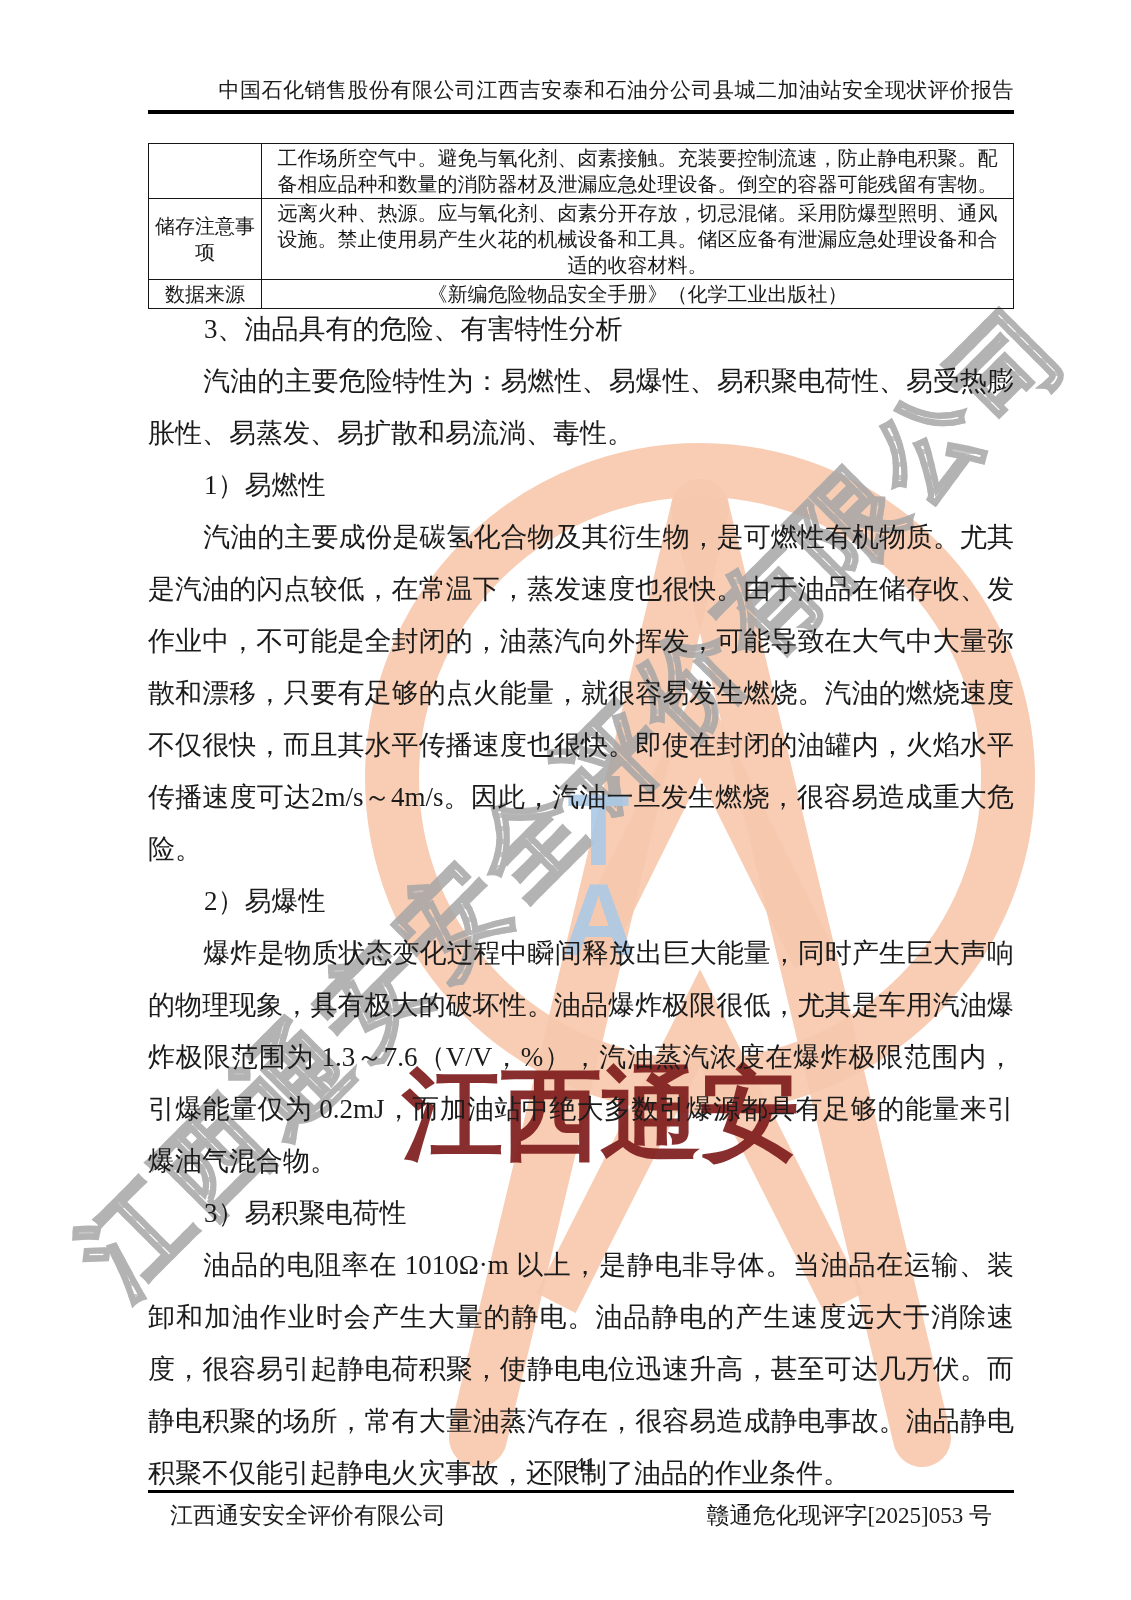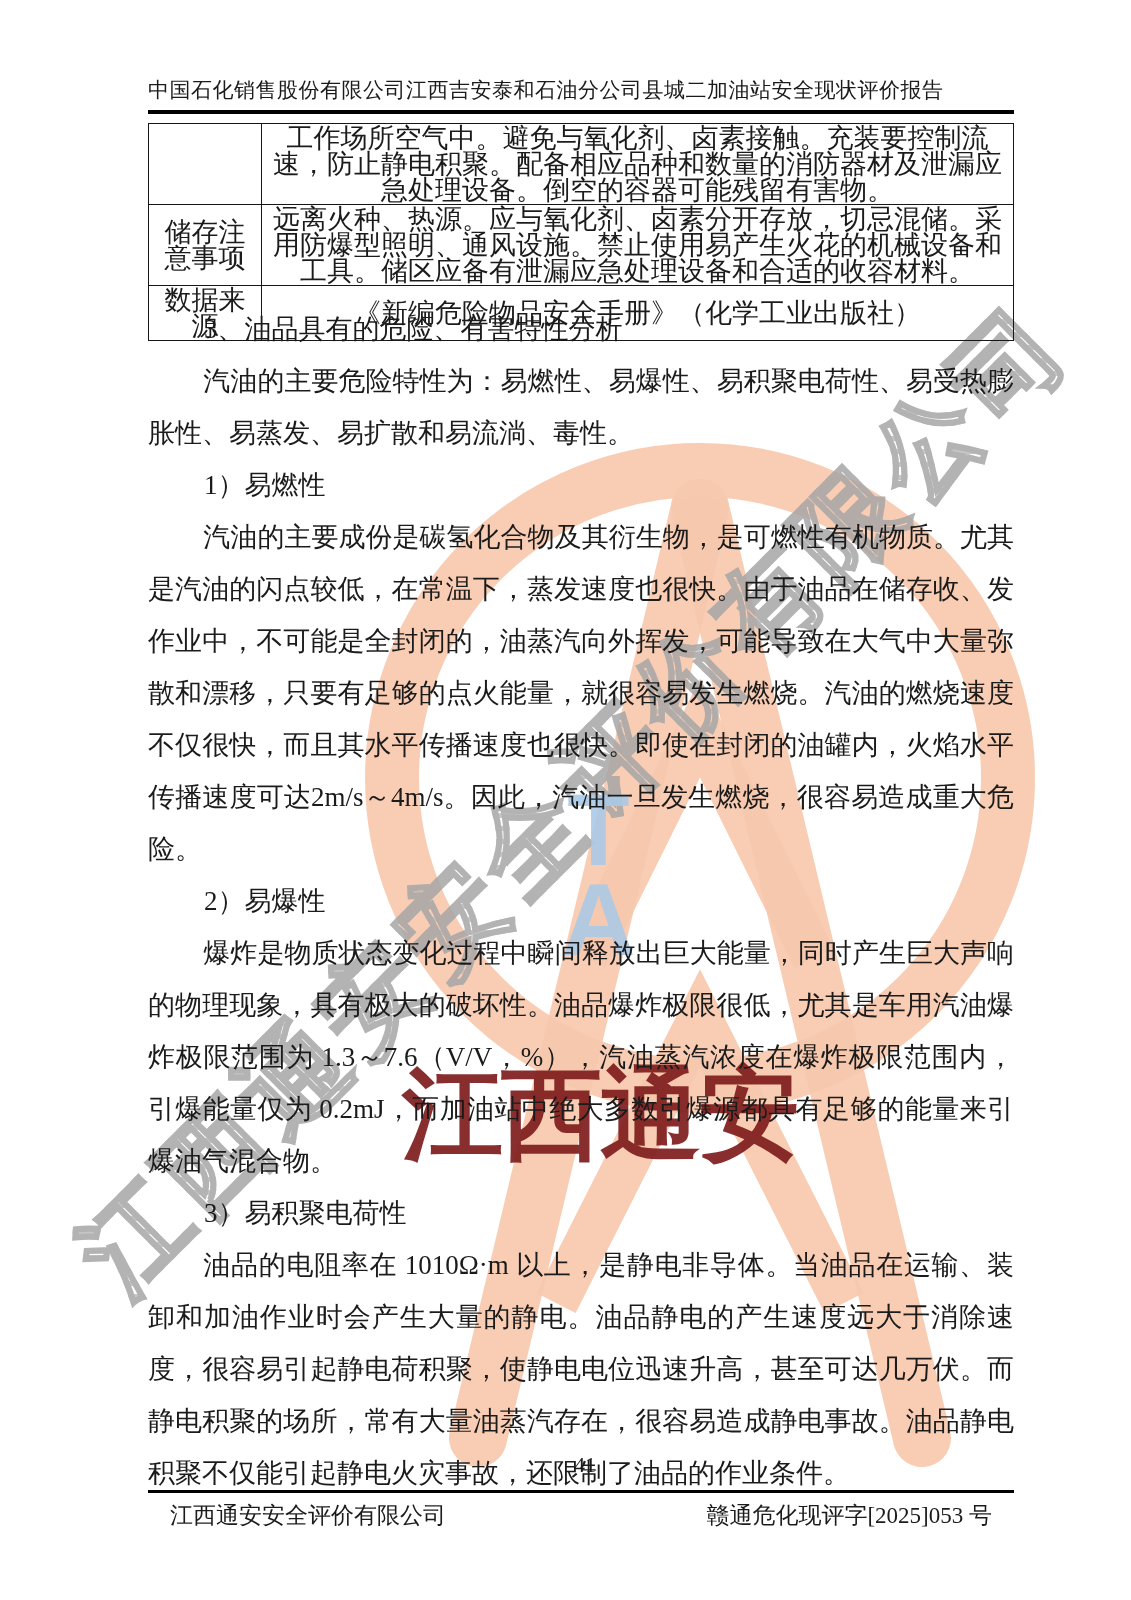--- a/index.html
+++ b/index.html
@@ -36,27 +36,27 @@
   .wm-red{
     position:absolute;left:402px;top:1048px;
     font-family:"Liberation Sans","DejaVu Sans",sans-serif;
     font-weight:bold;font-size:101px;letter-spacing:-2px;
     color:#7f1d1d;opacity:.92;white-space:nowrap;
   }
   
   .content{position:absolute;inset:0;z-index:1;}
   .header-title{
     position:absolute;top:76px;left:148px;width:866px;
-    text-align:left;font-size:21px;letter-spacing:.5px;
+    text-align:right;font-size:21px;letter-spacing:.5px;
   }
   .header-rule{position:absolute;top:110px;left:148px;width:866px;height:4px;background:#000;}
   .doc-table{
-    position:absolute;top:123px;left:148px;width:866px;
+    position:absolute;top:143px;left:148px;width:866px;
     border-collapse:collapse;table-layout:fixed;
-    font-size:27px;
+    font-size:20px;
   }
   .doc-table td{
     border:1.6px solid #161616;
     padding:1px 6px;line-height:26px;vertical-align:middle;
   }
   .doc-table .lbl{width:100px;text-align:center;}
   .doc-table .val{text-align:center;}
   
   .body-text{position:absolute;top:303px;left:148px;width:866px;font-size:27px;line-height:52px;}
   .body-text p{margin:0;text-align:justify;}

